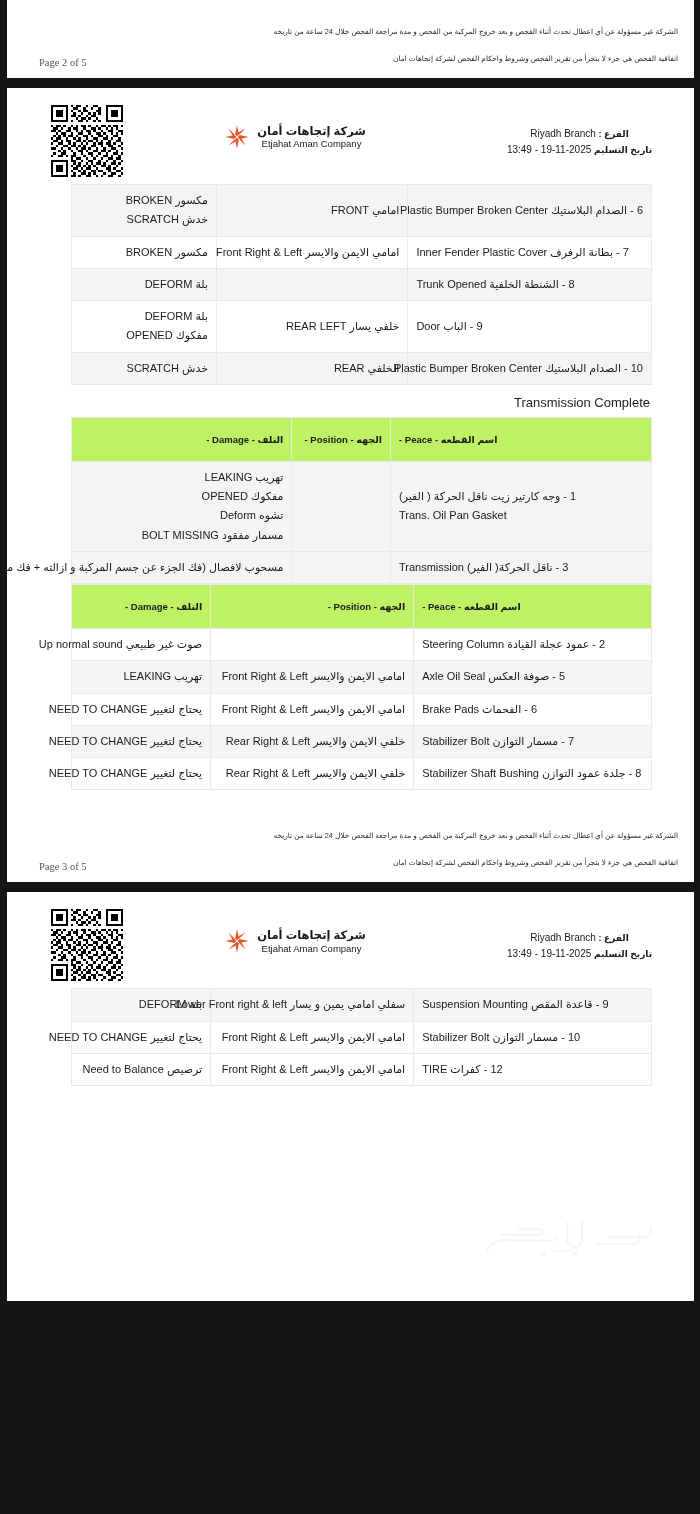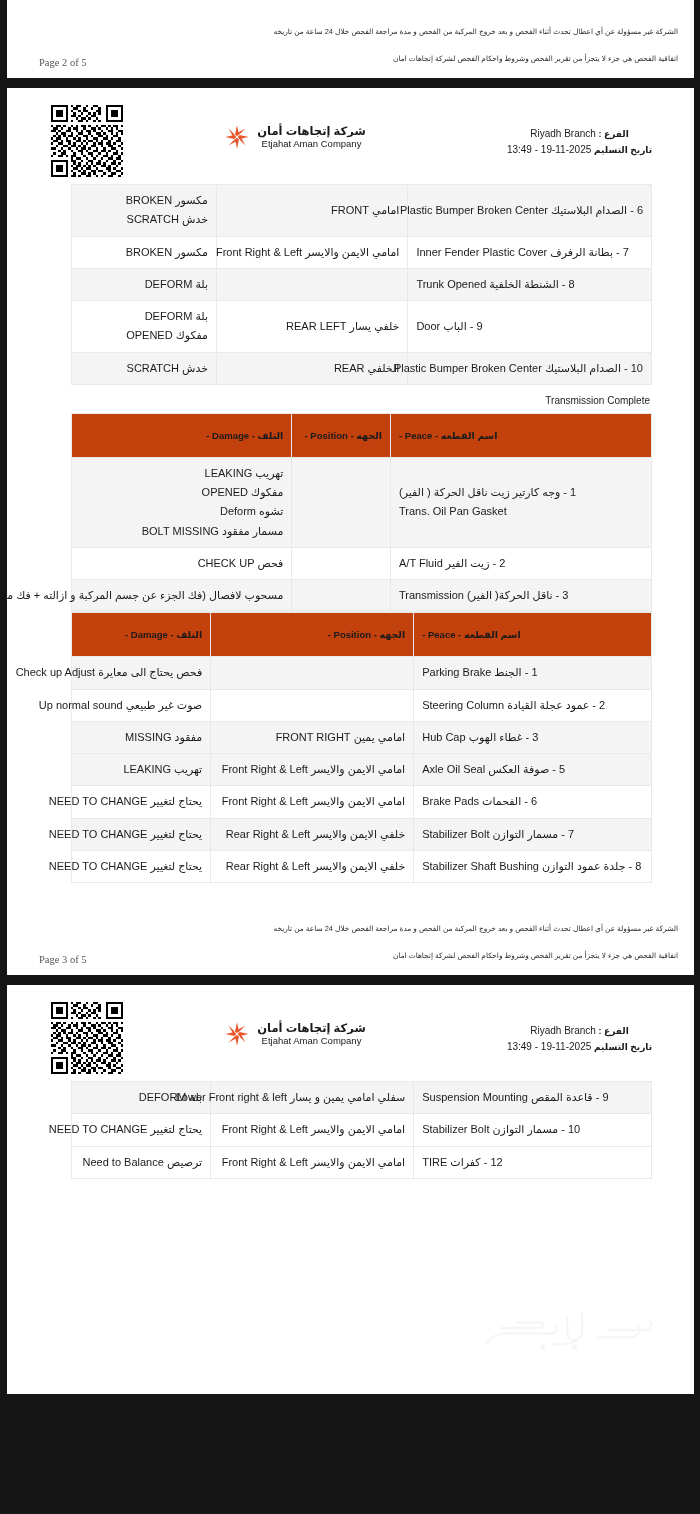--- a/index.html
+++ b/index.html
@@ -84,42 +84,42 @@
     padding-right: 6px;
     line-height: 1.55;
   }
   .meta-row { font-size: 10px; color: #1a1a1a; white-space: nowrap; }
   .meta-label { font-weight: 700; font-size: 9px; }
   .meta-val { font-family: "Liberation Sans", sans-serif; }
 
   
   .sec-title {
     text-align: right;
-    font-size: 10px;
+    font-size: 13px;
     color: #222;
     padding: 10px 44px 7px 0;
     font-weight: 400;
   }
 
   
   .tbl-wrap { padding: 0 42px 0 64px; }
   table.rep {
     width: 100%;
     border-collapse: collapse;
     table-layout: fixed;
     border: 1px solid #e3e3e3;
     background: #fff;
   }
   table.rep td, table.rep th {
     border: 1px solid #e9e9e9;
     vertical-align: middle;
     padding: 6px 8px;
   }
   table.rep tr.alt td { background: #f4f4f4; }
-  table.rep tr.hdr th { background: #c2410c; height: 44px; }
+  table.rep tr.hdr th { background: #bef264; height: 44px; }
 
   .c-peace   { width: 42%; text-align: left; direction: rtl; }
   .c-pos     { width: 30%; text-align: right; direction: rtl; }
   .c-dmg     { width: 28%; text-align: right; direction: rtl; }
 
   th.c-peace, th.c-pos, th.c-dmg {
     font-size: 9.5px; font-weight: 700; color: #1b1b1b;
     vertical-align: bottom; padding-bottom: 7px;
   }
   th .hd { display: inline-block; }
@@ -570,37 +570,20 @@
                 <span class="ln"></span>
               </div>
             </td>
             <td class="c-peace">
               <div class="cell">
                 <span class="ln">1 - وجه كارتير زيت ناقل الحركة ( الفير)</span>
                 <span class="ln">Trans. Oil Pan Gasket</span>
               </div>
             </td>
           </tr>
-          <tr>
-            <td class="c-dmg">
-              <div class="cell">
-                <span class="ln">فحص CHECK UP</span>
-              </div>
-            </td>
-            <td class="c-pos">
-              <div class="cell">
-                <span class="ln"></span>
-              </div>
-            </td>
-            <td class="c-peace">
-              <div class="cell">
-                <span class="ln">2 - زيت الفير  A/T Fluid</span>
-              </div>
-            </td>
-          </tr>
           <tr class="alt">
             <td class="c-dmg">
               <div class="cell">
                 <span class="ln">مسحوب لافصال (فك الجزء عن جسم المركبة و ازالته + فك مسمار و قواعد التثبيت)  PULL DOWN</span>
               </div>
             </td>
             <td class="c-pos">
               <div class="cell">
                 <span class="ln"></span>
               </div>
@@ -624,68 +607,34 @@
           </th>
           <th class="c-pos">
             <span class="hd"><span>الجهه</span> - <span>Position -</span></span>
           </th>
           <th class="c-peace">
             <span class="hd"><span>اسم القطعه</span> - <span>Peace -</span></span>
           </th>
         </tr>
       </thead>
       <tbody>
-          <tr class="alt">
-            <td class="c-dmg">
-              <div class="cell">
-                <span class="ln">فحص  يحتاج الى معايرة  Check up  Adjust</span>
+          <tr>
+            <td class="c-dmg">
+              <div class="cell">
+                <span class="ln">صوت غير طبيعي  Up normal sound</span>
               </div>
             </td>
             <td class="c-pos">
               <div class="cell">
                 <span class="ln"></span>
               </div>
             </td>
             <td class="c-peace">
               <div class="cell">
-                <span class="ln">1 - الجنط Parking Brake</span>
-              </div>
-            </td>
-          </tr>
-          <tr>
-            <td class="c-dmg">
-              <div class="cell">
-                <span class="ln">صوت غير طبيعي  Up normal sound</span>
-              </div>
-            </td>
-            <td class="c-pos">
-              <div class="cell">
-                <span class="ln"></span>
-              </div>
-            </td>
-            <td class="c-peace">
-              <div class="cell">
                 <span class="ln">2 - عمود عجلة القيادة Steering Column</span>
-              </div>
-            </td>
-          </tr>
-          <tr class="alt">
-            <td class="c-dmg">
-              <div class="cell">
-                <span class="ln">مفقود MISSING</span>
-              </div>
-            </td>
-            <td class="c-pos">
-              <div class="cell">
-                <span class="ln">امامي يمين FRONT RIGHT</span>
-              </div>
-            </td>
-            <td class="c-peace">
-              <div class="cell">
-                <span class="ln">3 - غطاء الهوب Hub Cap</span>
               </div>
             </td>
           </tr>
           <tr class="alt">
             <td class="c-dmg">
               <div class="cell">
                 <span class="ln">تهريب LEAKING</span>
               </div>
             </td>
             <td class="c-pos">

